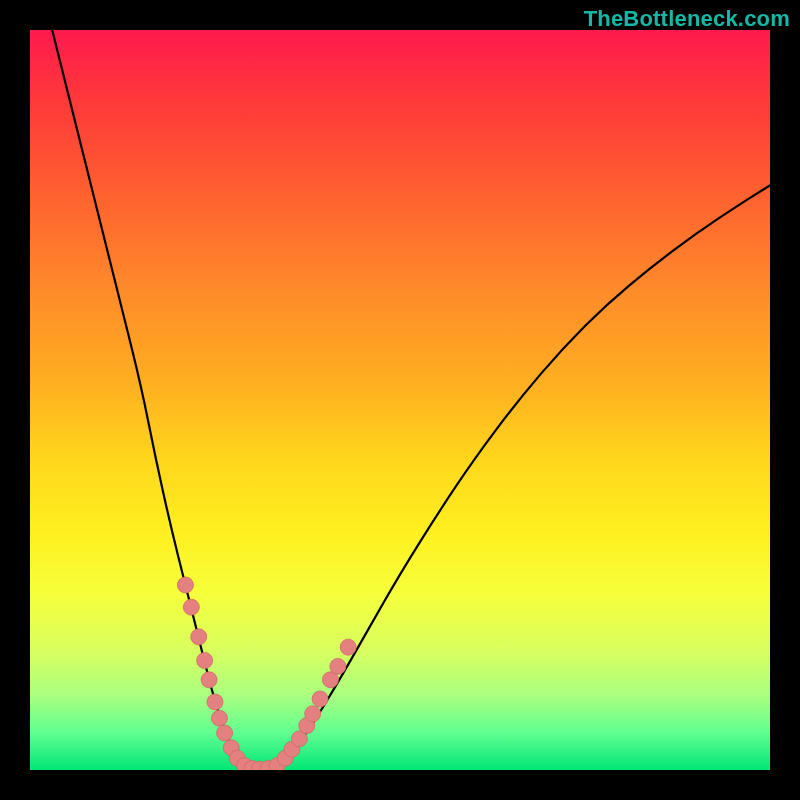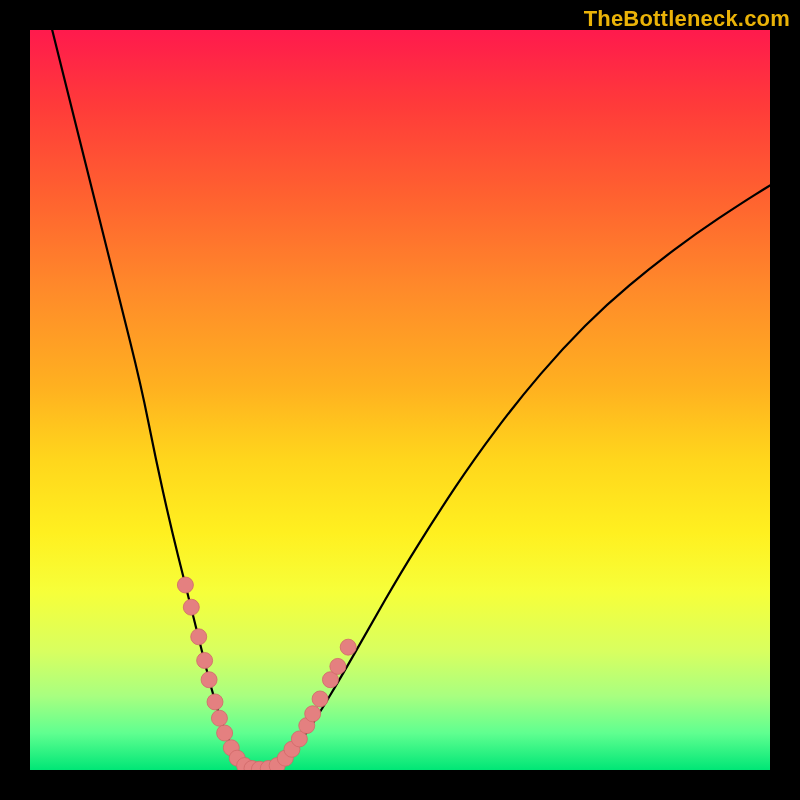--- a/index.html
+++ b/index.html
@@ -30,21 +30,21 @@
       #60ff90 95%,
       #00e676 100%);
   }
   .watermark {
     position: absolute;
     top: 6px;
     right: 10px;
     font-family: Arial, Helvetica, sans-serif;
     font-size: 22px;
     font-weight: 600;
-    color: #eab308;
+    color: #14b8a6;
     letter-spacing: 0.2px;
     user-select: none;
   }
   svg.overlay {
     position: absolute;
     left: 0; top: 0;
     width: 740px; height: 740px;
     display: block;
   }
   .curve {

